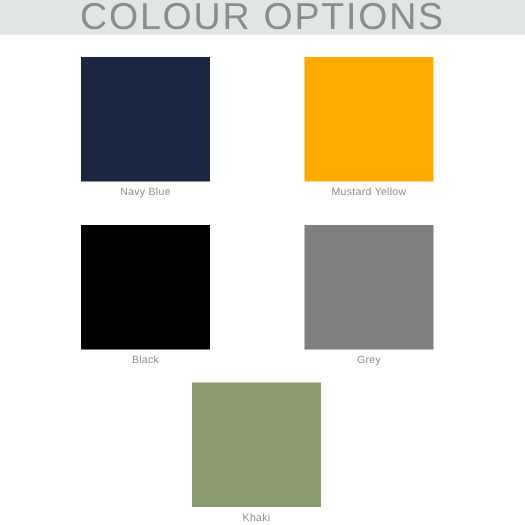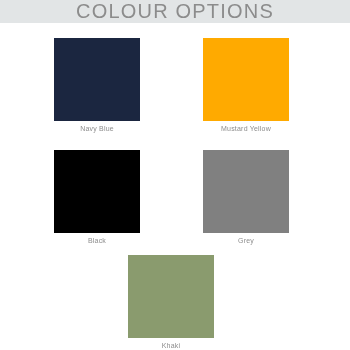--- a/index.html
+++ b/index.html
@@ -29,21 +29,21 @@
   }
   .header-title {
     position: absolute;
     left: 0;
     top: 0;
     width: 350px;
     height: 23px;
     line-height: 23px;
     text-align: center;
     font-family: "Liberation Sans", sans-serif;
-    font-size: 20px;
+    font-size: 25px;
     font-weight: 400;
     letter-spacing: 1.2px;
     color: #8c8c8c;
     white-space: nowrap;
   }
   .swatch-cell {
     position: absolute;
   }
   .swatch-box {
     width: 86px;

